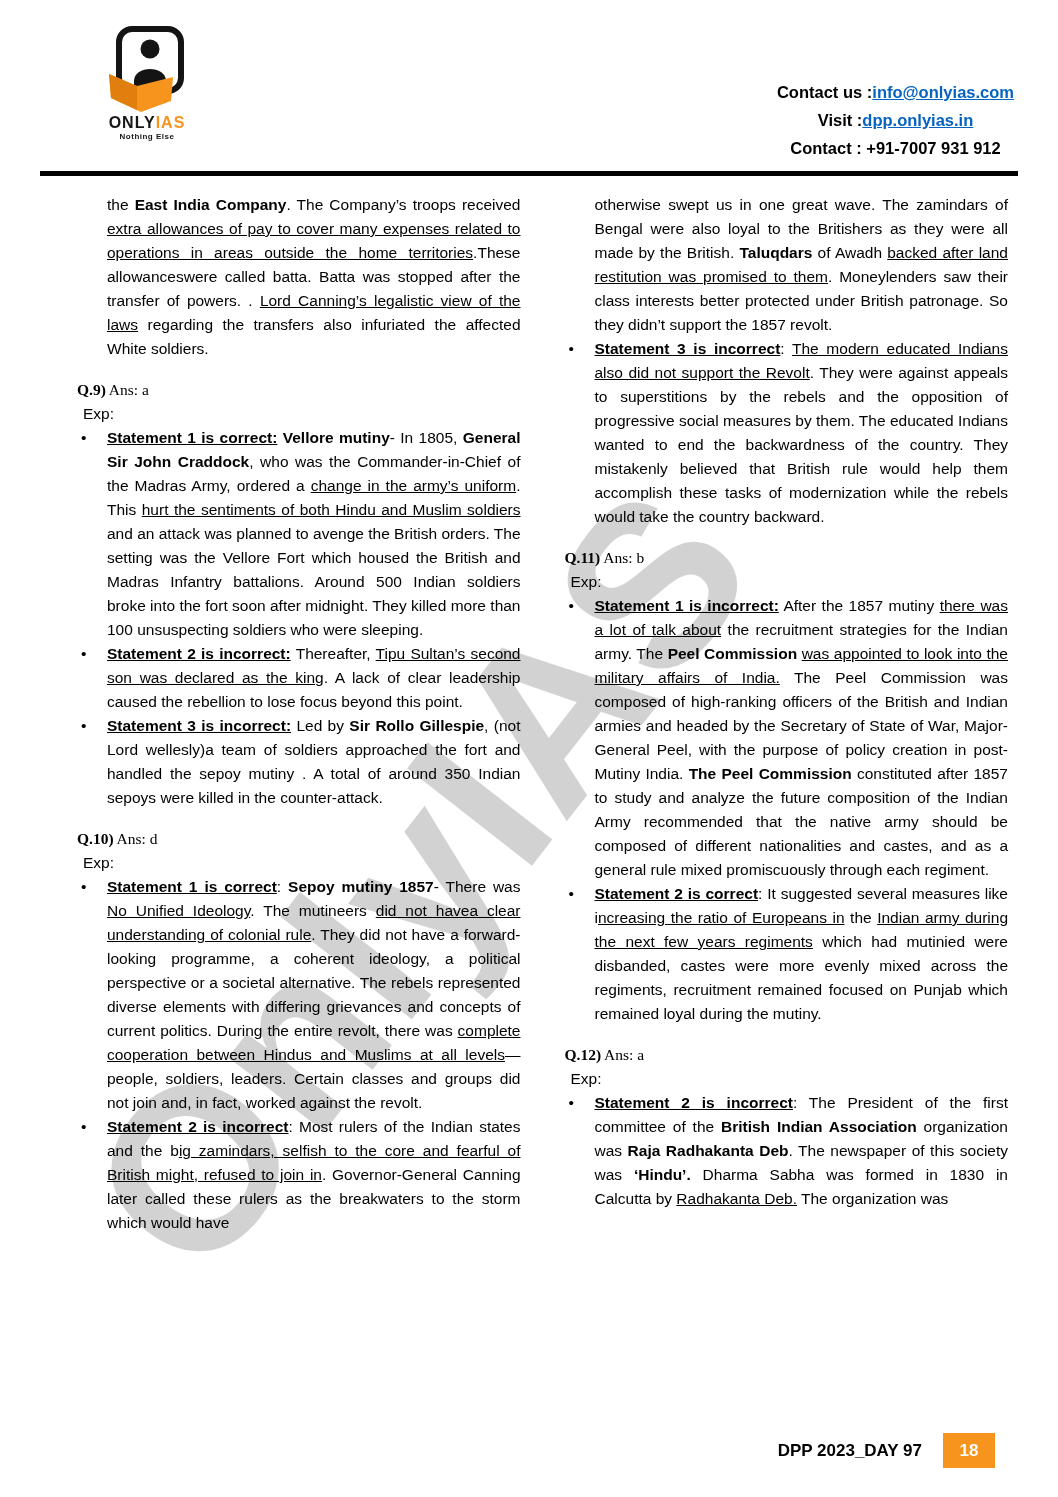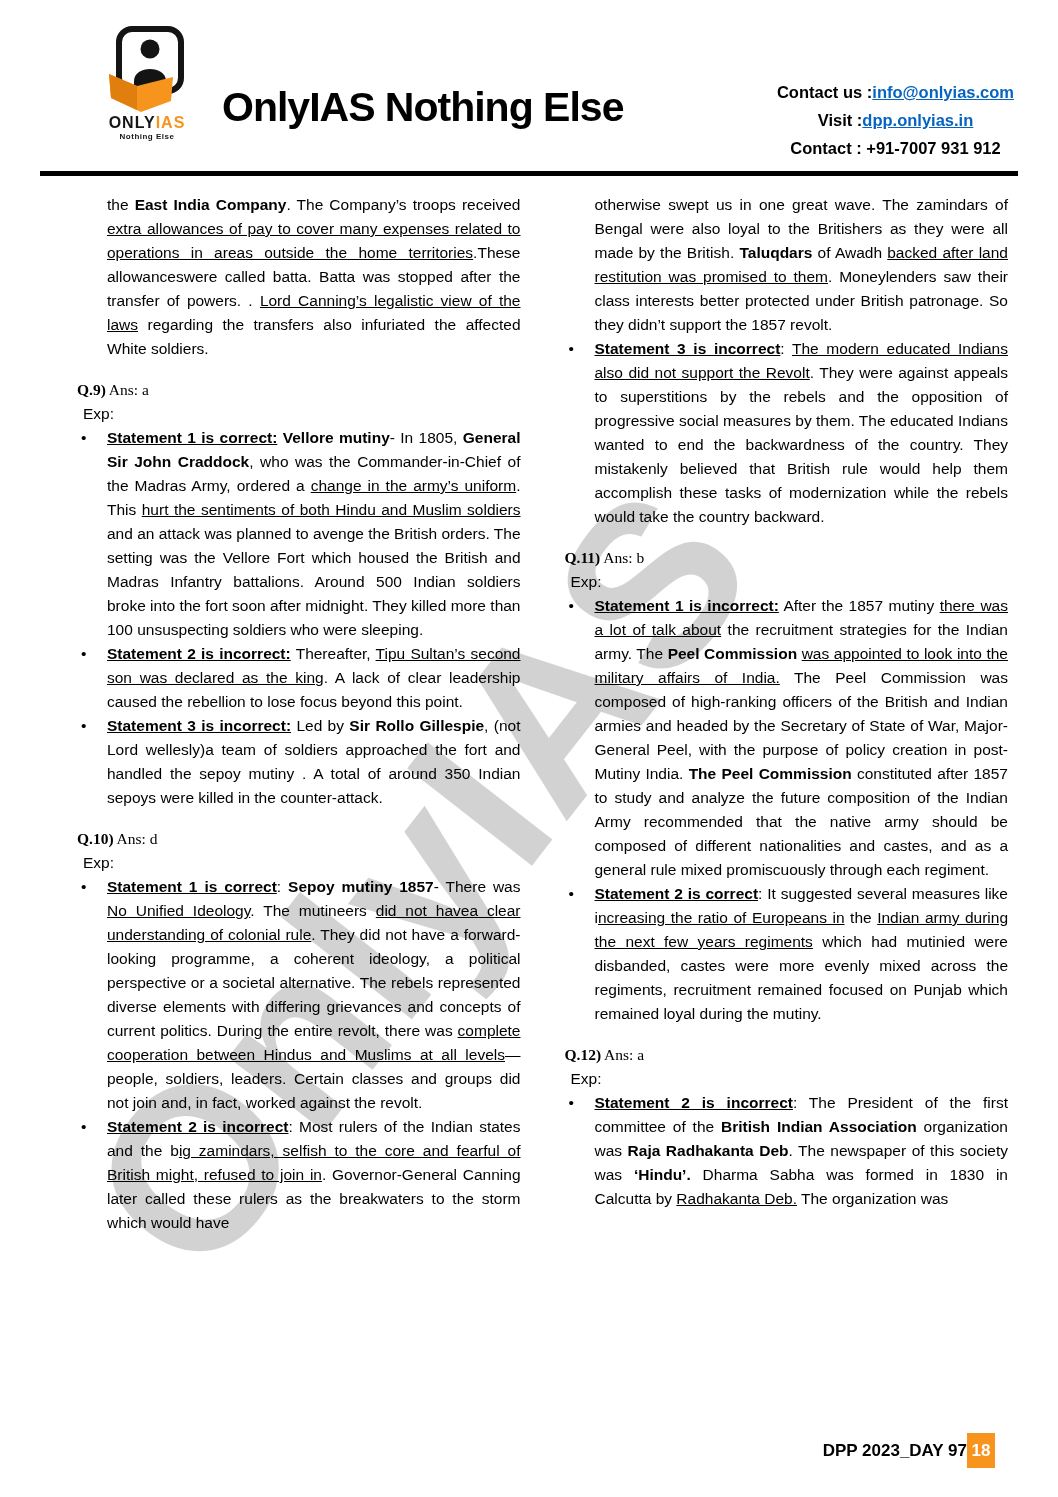--- a/index.html
+++ b/index.html
@@ -38,25 +38,25 @@
   .column { flex:1 1 0; font-size:15.5px; line-height:24px; text-align:justify; color:#000; }
   .block.p   { margin-left:30px; }
   .block.exp { margin-left:6px; }
   .block.qhead { margin-top:17px;font-family:Liberation Serif, serif; }
   .block.bullet { margin-left:30px; position:relative; }
   .block.bullet .marker { position:absolute; left:-26px; top:0; }
   .b { font-weight:bold; }
   .u { text-decoration:underline; }
 
   
-  .footer { position:absolute; right:63px; top:1433px; display:flex; align-items:center; gap:0; z-index:2; }
+  .footer { position:absolute; right:63px; top:1433px; display:flex; align-items:center; gap:21px; z-index:2; }
   .footer .doc { font-weight:bold; font-size:17px; color:#000; }
   .footer .pagebox {
     background:var(--accent, #F7941D); color:#fff; font-weight:bold; font-size:17px;
-    width:28px; height:35px; display:flex; align-items:center; justify-content:center;
+    width:52px; height:35px; display:flex; align-items:center; justify-content:center;
   }
 </style>
 </head>
 <body>
 
 <div class="page">
 
   <div class="watermark">OnlyIAS</div>
 
   <header class="header">
@@ -65,21 +65,20 @@
         <rect x="18" y="3" width="62" height="62" rx="13" fill="#ffffff" stroke="#141414" stroke-width="6"></rect>
         <circle cx="49" cy="23" r="9.5" fill="#141414"></circle>
         <path d="M33 55 C33 39 65 39 65 55 L65 62 L33 62 Z" fill="#141414"></path>
         <path d="M8 48 L36 60 L72 51 L70 75 L40 86 L10 72 Z" fill="#F7941D"></path>
         <path d="M8 48 L36 60 L36 84 L10 72 Z" fill="#E07F0E"></path>
       </svg>
       <div class="brand"><span>ONLY</span><span class="ias">IAS</span></div>
       <div class="tagline">Nothing Else</div>
     </div>
 
-    <h1 class="title">OnlyIAS Nothing Else</h1>
 
     <div class="contact">
       <div><span>Contact us :</span><a href="#">info@onlyias.com</a></div>
       <div><span>Visit :</span><a href="#">dpp.onlyias.in</a></div>
       <div>Contact : +91-7007 931 912</div>
     </div>
   </header>
 
   <div class="divider"></div>
 

